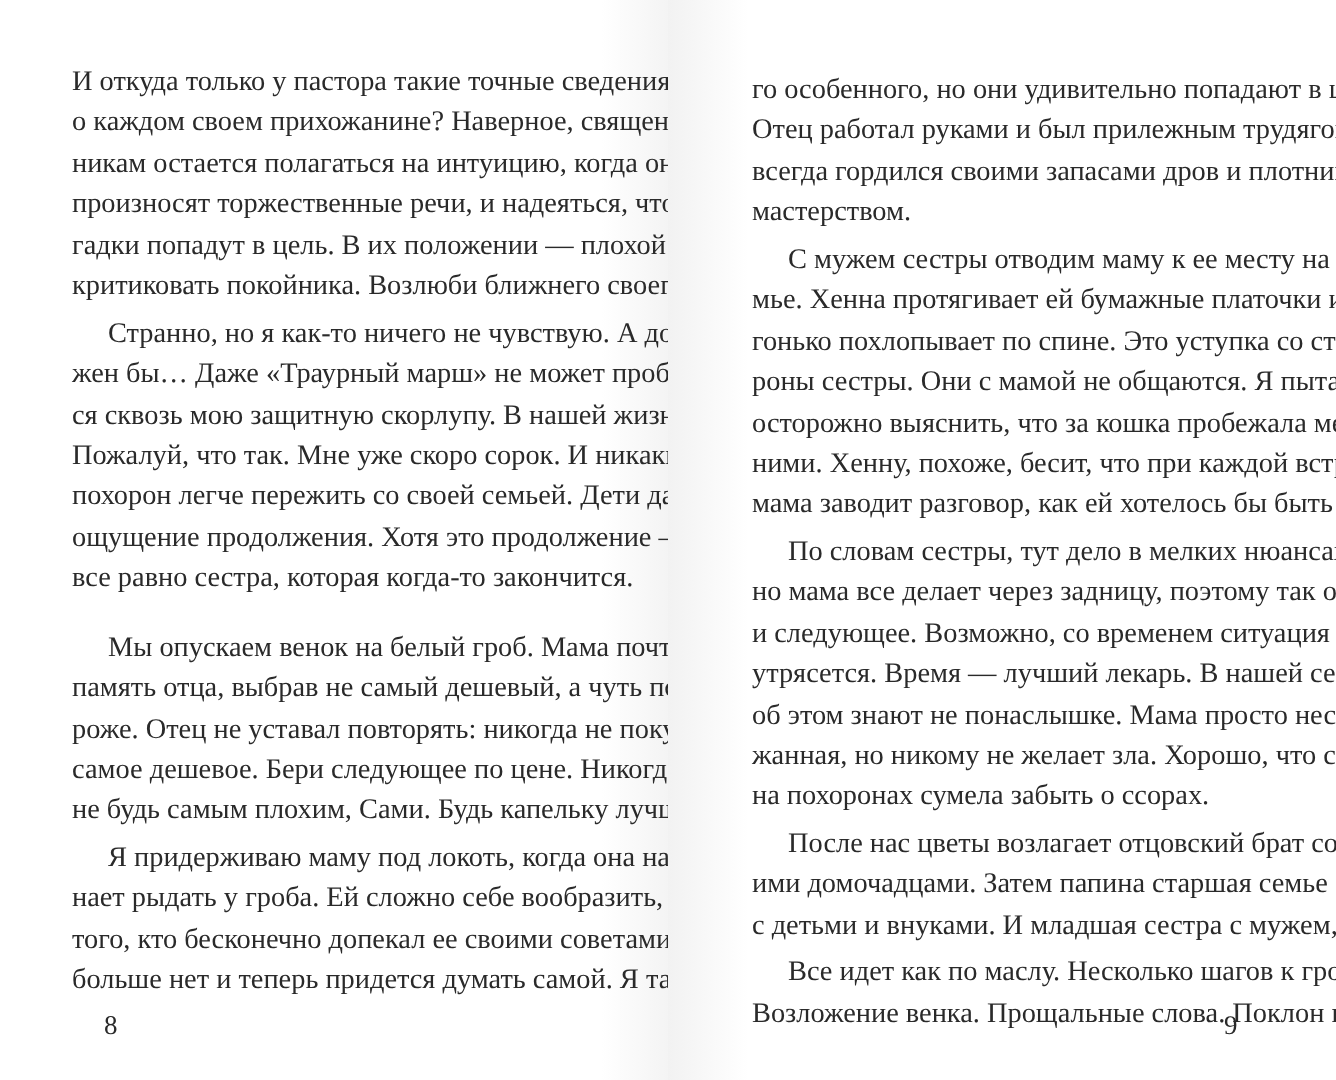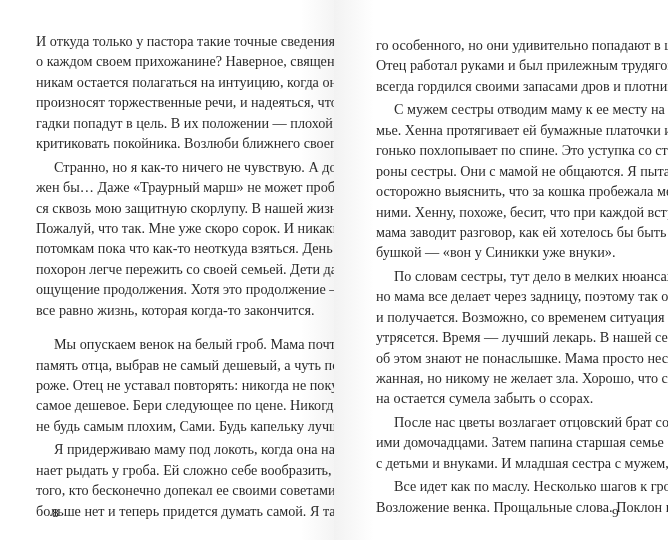--- a/index.html
+++ b/index.html
@@ -93,60 +93,59 @@
         <span class="line">о каждом своем прихожанине? Наверное, священ-</span>
         <span class="line">никам остается полагаться на интуицию, когда они</span>
         <span class="line">произносят торжественные речи, и надеяться, что до-</span>
         <span class="line">гадки попадут в цель. В их положении — плохой тон</span>
         <span class="line last">критиковать покойника. Возлюби ближнего своего…</span>
         <span class="small-gap"></span>
         <span class="line indent">Странно, но я как-то ничего не чувствую. А дол-</span>
         <span class="line">жен бы… Даже «Траурный марш» не может пробить-</span>
         <span class="line">ся сквозь мою защитную скорлупу. В нашей жизни</span>
         <span class="line">Пожалуй, что так. Мне уже скоро сорок. И никаким</span>
-        <span class="line">потомкам пока что как-то неоткуда взяться. День</span>
         <span class="line">похорон легче пережить со своей семьей. Дети дают</span>
         <span class="line">ощущение продолжения. Хотя это продолжение —</span>
-        <span class="line last">все равно жизнь, которая когда-то закончится.</span>
+        <span class="line last">все равно сестра, которая когда-то закончится.</span>
         <span class="gap"></span>
         <span class="line indent">Мы опускаем венок на белый гроб. Мама почтила</span>
         <span class="line">память отца, выбрав не самый дешевый, а чуть подо-</span>
         <span class="line">роже. Отец не уставал повторять: никогда не покупай</span>
         <span class="line">самое дешевое. Бери следующее по цене. Никогда</span>
         <span class="line last">не будь самым плохим, Сами. Будь капельку лучше.</span>
         <span class="small-gap"></span>
         <span class="line indent">Я придерживаю маму под локоть, когда она начи-</span>
         <span class="line">нает рыдать у гроба. Ей сложно себе вообразить, что</span>
         <span class="line">того, кто бесконечно допекал ее своими советами,</span>
         <span class="line">больше нет и теперь придется думать самой. Я такое</span>
       </div>
     <div class="page-number">8</div>
   </div>
   <div class="page page-right">
     <div class="text-block" id="right-text">
         <span class="line">го особенного, но они удивительно попадают в цель.</span>
         <span class="line">Отец работал руками и был прилежным трудягой. Он</span>
         <span class="line">всегда гордился своими запасами дров и плотницким</span>
+        <span class="line last">мастерством.</span>
         <span class="small-gap"></span>
         <span class="line indent">С мужем сестры отводим маму к ее месту на ска-</span>
         <span class="line">мье. Хенна протягивает ей бумажные платочки и ле-</span>
         <span class="line">гонько похлопывает по спине. Это уступка со сто-</span>
         <span class="line">роны сестры. Они с мамой не общаются. Я пытался</span>
         <span class="line">осторожно выяснить, что за кошка пробежала между</span>
         <span class="line">ними. Хенну, похоже, бесит, что при каждой встрече</span>
         <span class="line">мама заводит разговор, как ей хотелось бы быть ба-</span>
-        <span class="line last">бушкой — «вон у Синикки уже внуки».</span>
         <span class="small-gap"></span>
         <span class="line indent">По словам сестры, тут дело в мелких нюансах,</span>
         <span class="line">но мама все делает через задницу, поэтому так оно</span>
-        <span class="line">и получается. Возможно, со временем ситуация</span>
+        <span class="line">и следующее. Возможно, со временем ситуация</span>
         <span class="line">утрясется. Время — лучший лекарь. В нашей семье</span>
         <span class="line">об этом знают не понаслышке. Мама просто несдер-</span>
         <span class="line">жанная, но никому не желает зла. Хорошо, что сестра</span>
-        <span class="line last">на остается сумела забыть о ссорах.</span>
+        <span class="line last">на похоронах сумела забыть о ссорах.</span>
         <span class="small-gap"></span>
         <span class="line indent">После нас цветы возлагает отцовский брат со сво-</span>
         <span class="line">ими домочадцами. Затем папина старшая семье</span>
         <span class="line">с детьми и внуками. И младшая сестра с мужем, деть-</span>
         <span class="small-gap"></span>
         <span class="line indent">Все идет как по маслу. Несколько шагов к гробу.</span>
         <span class="line">Возложение венка. Прощальные слова. Поклон в сто-</span>
       </div>
     <div class="page-number">9</div>
   </div>

